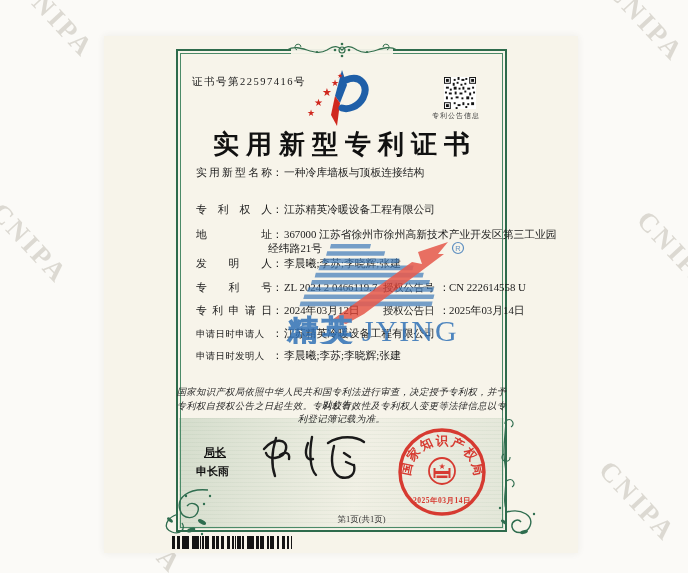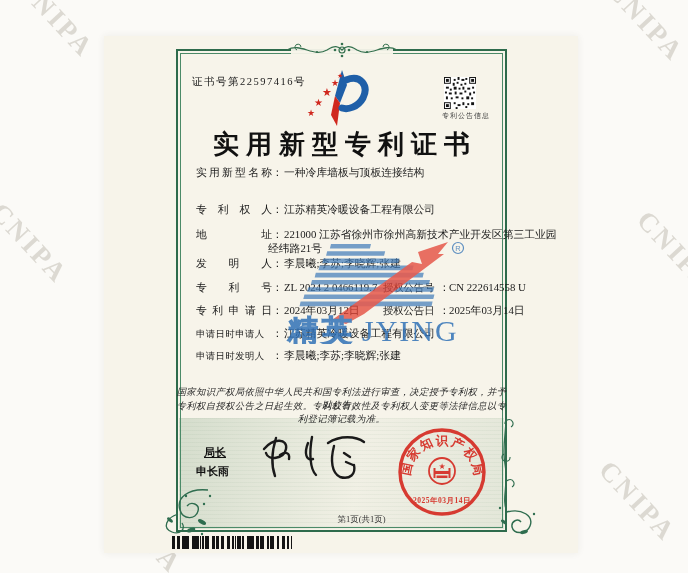--- a/index.html
+++ b/index.html
@@ -29,21 +29,21 @@
          repeating-linear-gradient(180deg, rgba(70,120,80,0.05) 0 1px, rgba(0,0,0,0) 1px 4px),
          linear-gradient(100deg, rgba(92,140,100,0.22), rgba(92,140,100,0.04) 55%, rgba(92,140,100,0.13));}
   .frame{position:absolute;left:176px;top:49px;width:331px;height:483px;
          border:2px solid #2e6b4c;z-index:4;box-sizing:border-box;}
   .frame-inner{position:absolute;inset:2px;border:1px solid #4b8a68;}
 
   .orn{position:absolute;z-index:5;}
   .content{position:absolute;z-index:6;color:#1b1b1b;}
 
   .cert-no{left:192px;top:75px;font-size:10.5px;letter-spacing:1.5px;text-align:center;}
-  .qr-label{left:432px;top:111px;width:58px;text-align:right;font-size:7px;letter-spacing:1px;color:#3a3a3a;}
+  .qr-label{left:432px;top:111px;width:58px;text-align:left;font-size:7px;letter-spacing:1px;color:#3a3a3a;}
   .title{left:176px;top:127px;width:331px;text-align:center;font-size:26px;font-weight:bold;
          letter-spacing:7px;text-indent:7px;color:#111;}
 
   .row{position:absolute;left:196px;font-size:10.8px;z-index:6;color:#1b1b1b;white-space:nowrap;}
   .row .lbl{display:inline-block;width:76px;text-align:justify;text-align-last:justify;}
   .row .lbl-sm{display:inline-block;width:76px;font-size:9.3px;letter-spacing:0.5px;}
   .row .sep{display:inline-block;width:12px;}
   .rowR{position:absolute;left:383px;font-size:10.8px;z-index:6;color:#1b1b1b;white-space:nowrap;}
   .rowR .lbl{display:inline-block;width:56px;font-size:10.3px;}
   .rowR .sep{display:inline-block;width:10px;}
@@ -192,21 +192,21 @@
 
   <div class="content title" style="position:absolute;">实用新型专利证书</div>
 
   <div class="row" style="top:203px">
     <span class="lbl">专利权人</span><span class="sep">：</span><span class="val">江苏精英冷暖设备工程有限公司</span>
   </div>
   <div class="row" style="top:166px">
     <span class="lbl">实用新型名称</span><span class="sep">：</span><span class="val">一种冷库墙板与顶板连接结构</span>
   </div>
   <div class="row" style="top:228px">
-    <span class="lbl">地址</span><span class="sep">：</span><span class="val">221000 江苏省徐州市徐州高新技术产业开发区第三工业园</span>
+    <span class="lbl">地址</span><span class="sep">：</span><span class="val">367000 江苏省徐州市徐州高新技术产业开发区第三工业园</span>
   </div>
   <div class="addr2 content">经纬路21号</div>
   <div class="row" style="top:257px">
     <span class="lbl">发明人</span><span class="sep">：</span><span class="val">李晨曦;李苏;李晓辉;张建</span>
   </div>
   <div class="row" style="top:281px">
     <span class="lbl">专利号</span><span class="sep">：</span><span class="val">ZL 2024 2 0466119.7</span>
   </div>
   <div class="rowR" style="top:281px">
     <span class="lbl">授权公告号</span><span class="sep">：</span><span class="val">CN 222614558 U</span>

